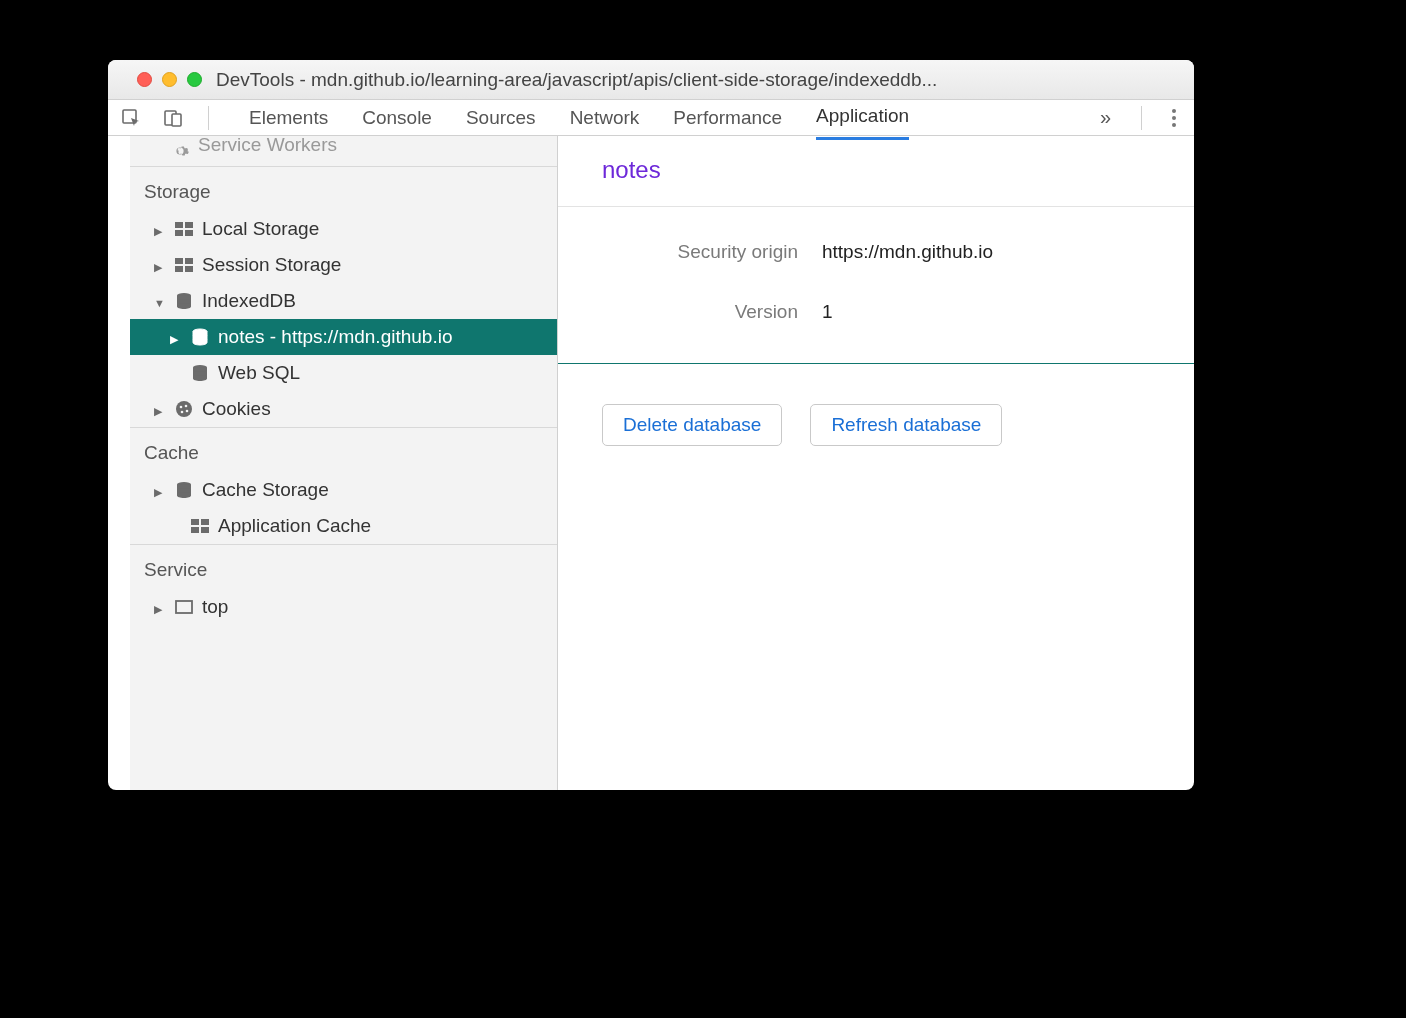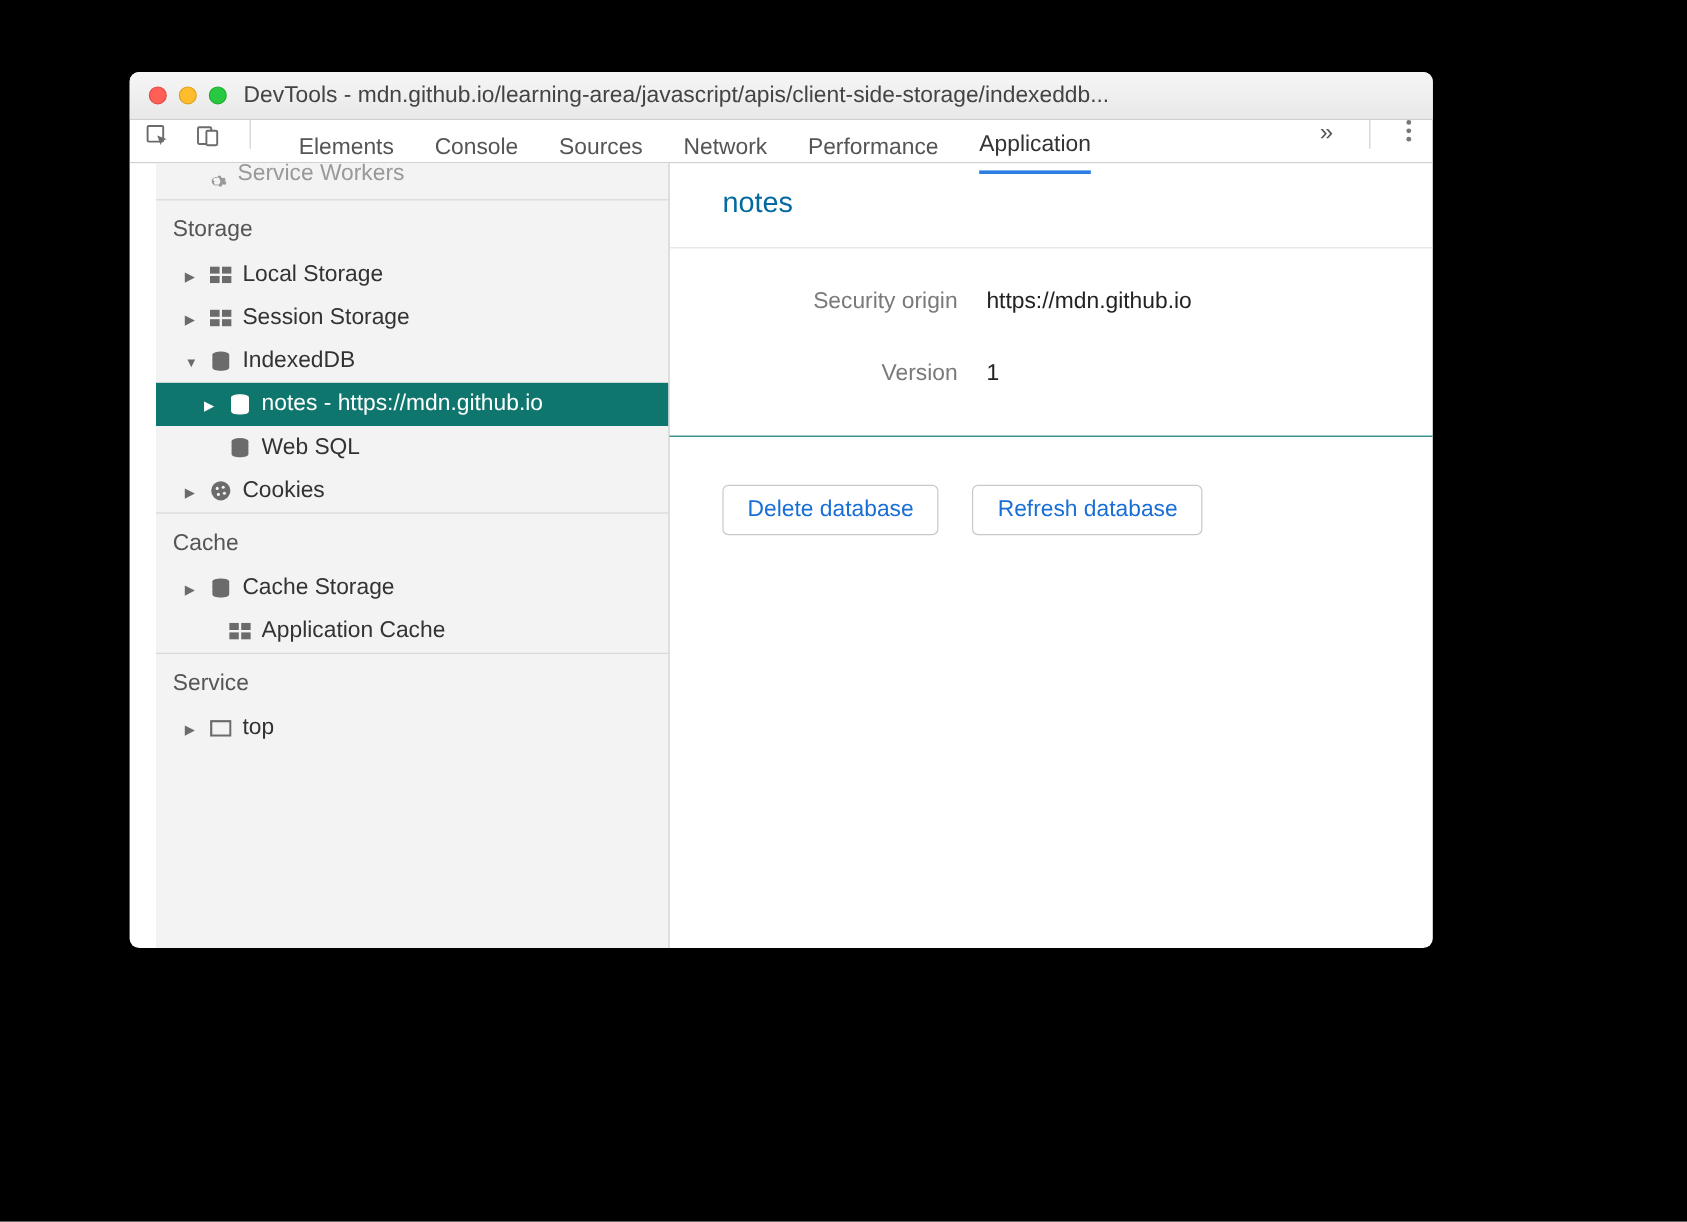--- a/index.html
+++ b/index.html
@@ -22,35 +22,35 @@
     overflow: hidden;
     display: flex;
     flex-direction: column;
   }
   .titlebar {
     height: 40px;
     background: linear-gradient(#f6f6f6,#e8e8e8);
     border-bottom: 1px solid #d0d0d0;
     display: flex;
     align-items: center;
-    padding: 0 16px;
+    padding: 0 29px;
     font-size: 19px;
     color: #444;
   }
   .traffic { display: flex; gap: 10px; margin-right: 14px; }
   .tl { width: 15px; height: 15px; border-radius: 50%; }
   .tl.red { background:#ff5f57; border:1px solid #e24b41; }
   .tl.yellow { background:#ffbd2e; border:1px solid #e1a11e; }
   .tl.green { background:#28c940; border:1px solid #1dad2b; }
   .titlebar-title { white-space: nowrap; overflow: hidden; text-overflow: ellipsis; flex:1; }
   .toolbar {
     height: 36px;
     border-bottom: 1px solid #d0d0d0;
     display: flex;
-    align-items: flex-start;
+    align-items: center;
     padding: 0 10px;
     font-size: 19px;
     color: #555;
     gap: 16px;
   }
   .tb-iconbtn { width: 26px; height: 26px; display:flex; align-items:center; justify-content:center; color:#6b6b6b; }
   .tb-sep { width:1px; height:24px; background:#d0d0d0; margin:0 6px; }
   .tabs { display:flex; gap: 34px; align-items:center; flex:1; padding-left:18px; }
   .tab { cursor:pointer; color:#555; padding: 10px 0; }
   .tab.active { color:#333; border-bottom: 3px solid #2a7de1; }
@@ -85,21 +85,21 @@
   .tree-icon { width:20px; height:20px; display:flex; align-items:center; justify-content:center; color:#6b6b6b; }
   .tree-label { white-space:nowrap; overflow:hidden; text-overflow:ellipsis; }
   .top-partial { display:flex; align-items:center; height:30px; padding-left:40px; gap:8px; color:#999; overflow:hidden;}
   .top-partial .tree-label { margin-top:-12px; color:#999; }
   .main {
     flex:1; display:flex; flex-direction:column; min-width:0;
   }
   .main-header {
     padding: 20px 44px 22px;
     font-size: 24px;
-    color:#0369a1;
+    color:#6d28d9;
     border-bottom:1px solid #e3e3e3;
   }
   .detail-block { padding: 34px 40px 40px; border-bottom:1px solid #0f766e; }
   .detail-row { display:flex; gap:24px; margin-bottom:38px; font-size:19px;}
   .detail-row:last-child { margin-bottom:0;}
   .detail-label { width:200px; text-align:right; color:#7a7a7a; }
   .detail-value { color:#222; }
   .action-block { padding: 40px 44px; display:flex; gap:28px; }
   .btn {
     border:1px solid #c9c9c9; background:#fff; color:#1a6fd6;

